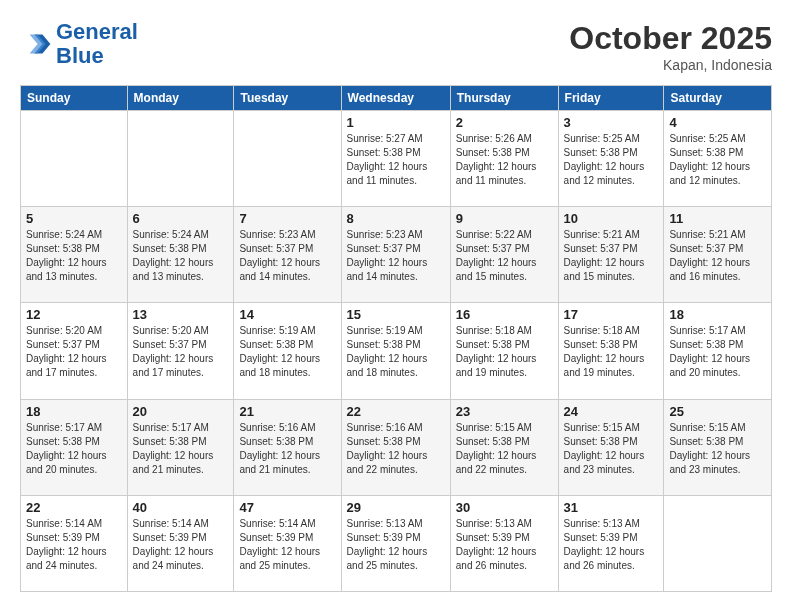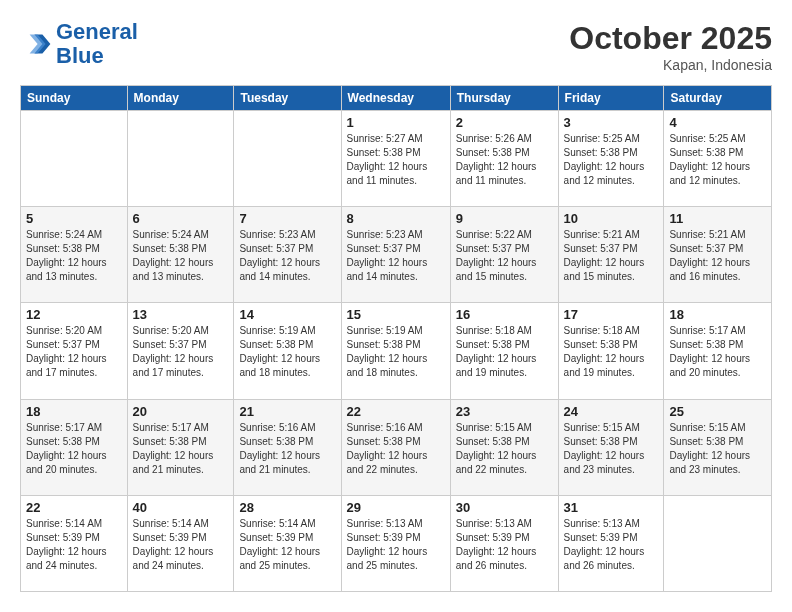--- a/index.html
+++ b/index.html
@@ -320,21 +320,21 @@
 and 24 minutes.</div>
           </td>
           <td>
             <div class="day-num">40</div>
             <div class="day-info" style="white-space: pre-line;">Sunrise: 5:14 AM
 Sunset: 5:39 PM
 Daylight: 12 hours
 and 24 minutes.</div>
           </td>
           <td>
-            <div class="day-num">28</div>
+            <div class="day-num">47</div>
             <div class="day-info" style="white-space: pre-line;">Sunrise: 5:14 AM
 Sunset: 5:39 PM
 Daylight: 12 hours
 and 25 minutes.</div>
           </td>
           <td>
             <div class="day-num">29</div>
             <div class="day-info" style="white-space: pre-line;">Sunrise: 5:13 AM
 Sunset: 5:39 PM
 Daylight: 12 hours

